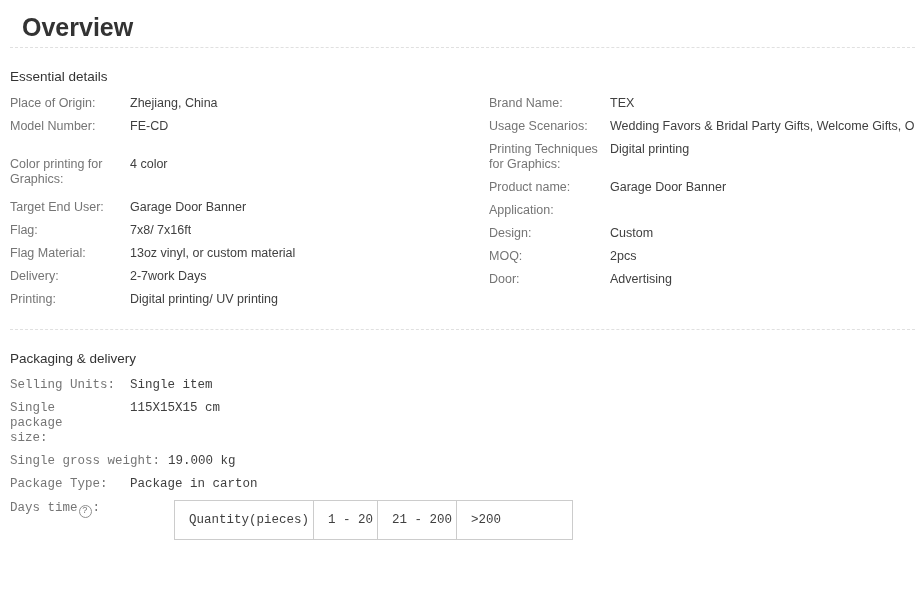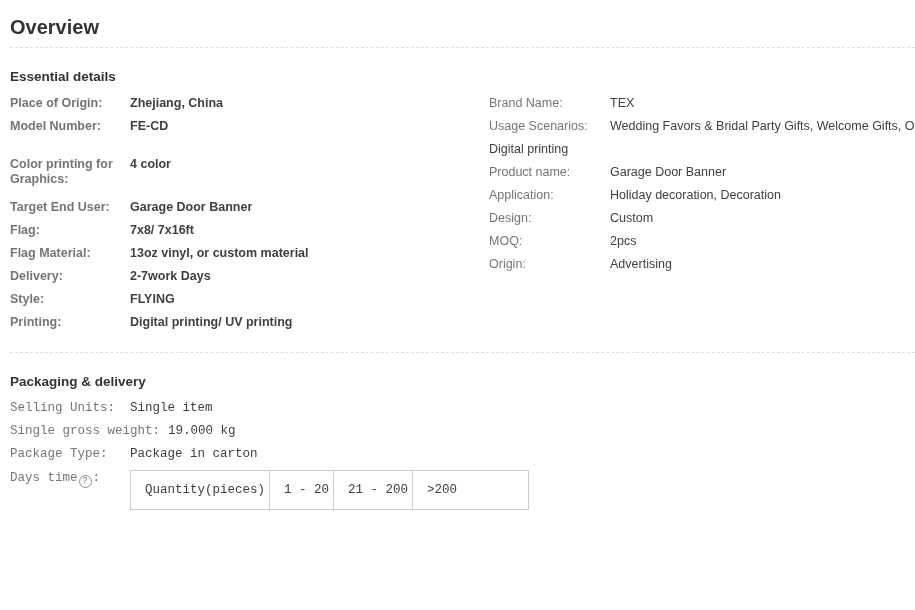--- a/index.html
+++ b/index.html
@@ -4,36 +4,36 @@
 <style>
   html,body { margin:0; padding:0; background:#fff; }
   body {
     width:915px; height:610px; overflow:hidden;
     font-family:"Liberation Sans", sans-serif;
     -webkit-font-smoothing:antialiased;
   }
   .page { box-sizing:border-box; width:915px; padding-left:10px; }
 
   h1.title {
-    margin:14px 0 0; font-size:20px; line-height:26px;
+    margin:14px 12px 0; font-size:25px; line-height:26px;
     font-weight:700; color:#333;
   }
   hr.dashed {
     border:0; border-top:1px dashed #e0e0e0; margin:7px 0 0;
   }
   hr.dashed.sec-gap { margin-top:14px; }
 
   h2.sec {
-    font-size:13.5px; font-weight:700; color:#333;
+    font-size:13.5px; font-weight:400; color:#333;
     margin:21px 0 0; line-height:15px;
   }
   h2.sec.pack { }
 
   .cols { display:flex; margin-top:12px; }
-  .col-left  { flex:0 0 479px; min-width:0;font-weight:bold; }
+  .col-left  { flex:0 0 479px; min-width:0; }
   .col-right { flex:1; min-width:0; }
 
   .row { display:flex; margin-bottom:8px; font-size:12.5px; line-height:15px; }
   .row .lbl { flex:0 0 112px; padding-right:8px; color:#757575; }
   .col-right .row .lbl { flex:0 0 113px; }
   .row .val { color:#404040; white-space:nowrap; overflow:hidden;text-align:center; }
   .gap-23 { margin-bottom:23px; }
   .gap-31 { margin-bottom:13px; }
   .lbl-narrow { flex:0 0 90px !important; padding-right:30px !important; }
   .lbl-nowrap { white-space:nowrap; }
@@ -42,21 +42,21 @@
 
   .leadtime-row { display:flex; align-items:flex-start; font-size:12.5px; line-height:15px; }
   .leadtime-label { flex:0 0 112px; padding-right:8px; color:#757575; padding-top:1px; }
   .help {
     display:inline-block; box-sizing:border-box; width:13px; height:13px;
     border:1px solid #8f8f8f; border-radius:50%;
     font-size:9px; line-height:11px; text-align:center;
     color:#757575; vertical-align:-2px; margin:0 1px 0 1px;
   }
 
-  table.lead { border-collapse:collapse; table-layout:fixed; }
+  table.lead { border-collapse:collapse; table-layout:fixed;margin-left:44px; }
   table.lead td {
     border:1px solid #ccc; height:39px; box-sizing:border-box;
     padding:0 4px 0 14px; font-size:12.5px; color:#404040;
     white-space:nowrap; overflow:hidden; vertical-align:middle;
   }
 </style>
 </head>
 <body>
 
 <div class="page">
@@ -91,75 +91,75 @@
         </div>
         <div class="row">
           <span class="lbl">Flag Material:</span>
           <span class="val">13oz vinyl, or custom material</span>
         </div>
         <div class="row">
           <span class="lbl">Delivery:</span>
           <span class="val">2-7work Days</span>
         </div>
         <div class="row">
-          <span class="lbl">Style:</span>
-          <span class="val">FLYING</span>
-        </div>
-        <div class="row">
           <span class="lbl">Printing:</span>
           <span class="val">Digital printing/ UV printing</span>
         </div>
       </div>
 
       <div class="col-right">
         <div class="row">
           <span class="lbl">Brand Name:</span>
           <span class="val">TEX</span>
         </div>
         <div class="row">
           <span class="lbl">Usage Scenarios:</span>
           <span class="val">Wedding Favors &amp; Bridal Party Gifts, Welcome Gifts, O...</span>
         </div>
         <div class="row">
+          <span class="lbl">Printing Techniques for Graphics:</span>
           <span class="val">Digital printing</span>
         </div>
         <div class="row">
           <span class="lbl">Product name:</span>
           <span class="val">Garage Door Banner</span>
         </div>
         <div class="row">
           <span class="lbl">Application:</span>
-          <span class="val">Holiday decoration, Decoration</span>
         </div>
         <div class="row">
           <span class="lbl">Design:</span>
           <span class="val">Custom</span>
         </div>
         <div class="row">
           <span class="lbl">MOQ:</span>
           <span class="val">2pcs</span>
         </div>
         <div class="row">
-          <span class="lbl">Origin:</span>
+          <span class="lbl">Door:</span>
           <span class="val">Advertising</span>
         </div>
       </div>
 
     </div>
   </section>
 
   <hr class="dashed sec-gap">
 
   <section>
     <h2 class="sec pack">Packaging &amp; delivery</h2>
 
     <div class="pack-rows">
       <div class="row">
         <span class="lbl">Selling Units:</span>
         <span class="val">Single item</span>
+      </div>
+      <div class="row">
+        <span class="lbl lbl-narrow">Single package size:</span>
+        <span class="val">115X15X15 cm</span>
       </div>
       <div class="row">
         <span class="lbl lbl-nowrap">Single gross weight:</span>
         <span class="val">19.000 kg</span>
       </div>
       <div class="row">
         <span class="lbl lbl-nowrap">Package Type:</span>
         <span class="val">Package in carton</span>
       </div>
 

